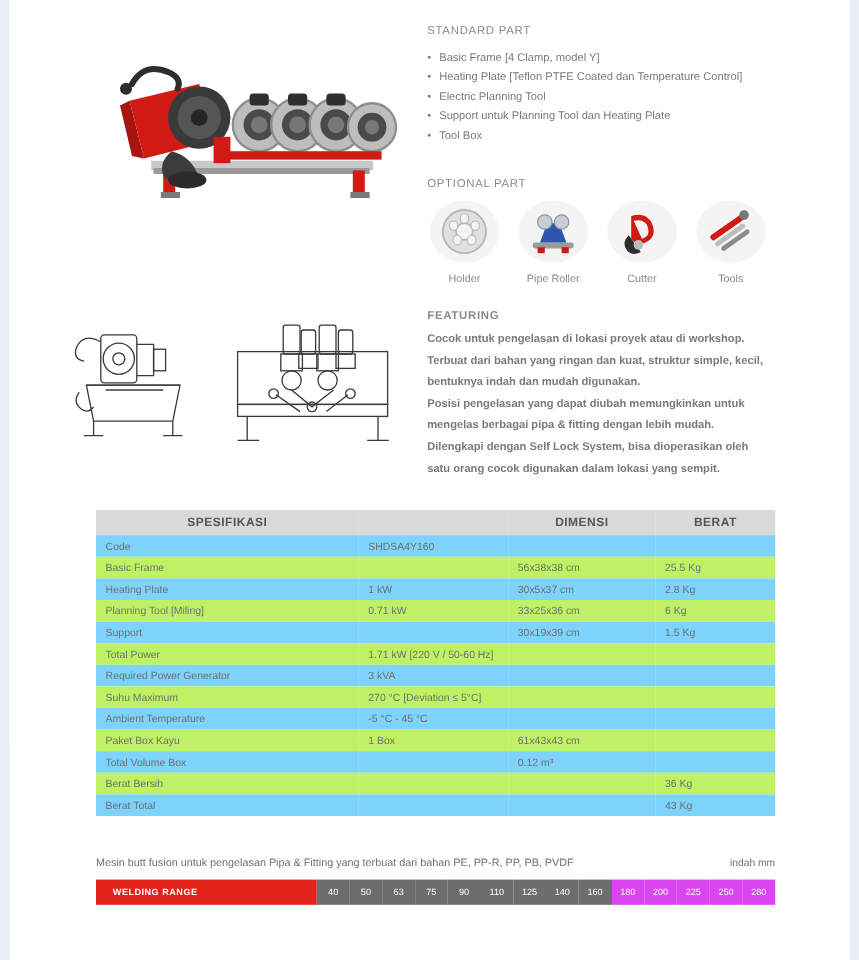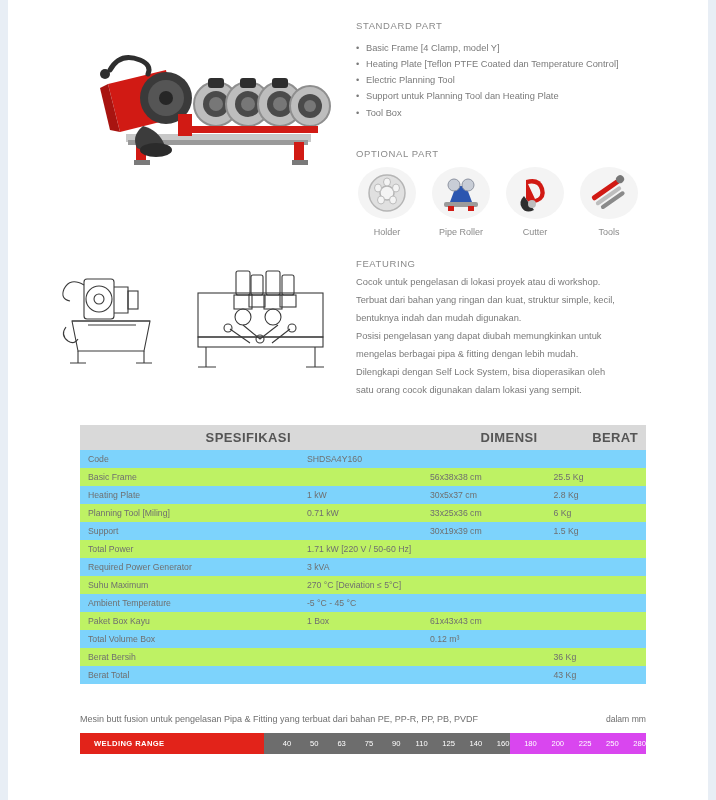--- a/index.html
+++ b/index.html
@@ -103,20 +103,21 @@
     margin-top: 8px;
     font-size: 9px;
     color: #8a8a8a;
   }
 
   .featuring-wrap {
     position: absolute;
     left: 348px;
     top: 258px;
     width: 336px;
+    font-weight: bold;
   }
   .featuring-text p {
     margin: 0 0 3px 0;
     font-size: 9.3px;
     color: #7a7a7a;
     line-height: 1.62;
   }
 
   
   .photo-main {
@@ -147,23 +148,23 @@
     left: 72px;
     top: 425px;
     width: 566px;
     border-collapse: collapse;
     font-size: 8.6px;
   }
   .spec-table th {
     background: #d9d9d9;
     color: #555;
     font-weight: bold;
-    text-align: right;
+    text-align: center;
     padding: 5px 8px;
-    font-size: 13px;
+    font-size: 10px;
     letter-spacing: 0.4px;
   }
   .spec-table td {
     padding: 4px 8px;
     color: #6f6f6f;
     font-size: 8.7px;
   }
   .spec-table tr.alt td {
     background: #bef264;
   }
@@ -200,21 +201,21 @@
     left: 72px;
     top: 733px;
     width: 566px;
     border-collapse: collapse;
     table-layout: fixed;
     padding-left: 24px;
   }
   .range-table td {
     height: 21px;
     font-size: 7.6px;
-    text-align: right;
+    text-align: center;
     color: #ffffff;
     padding: 0;
   }
   .range-label {
     background: #e2231a;
     color: #fff;
     font-weight: bold;
     font-size: 9px;
     text-align: left !important;
     padding-left: 14px !important;
@@ -518,21 +519,21 @@
           <td>Berat Total</td>
           <td></td>
           <td></td>
           <td>43 Kg</td>
         </tr>
       </tbody>
     </table>
 
     <div class="bottom-note">
       <span>Mesin butt fusion untuk pengelasan Pipa &amp; Fitting yang terbuat dari bahan PE, PP-R, PP, PB, PVDF</span>
-      <span class="unit">dalam mm</span>
+      <span class="unit">indah mm</span>
     </div>
 
     <table class="range-table">
       <tbody>
         <tr>
           <td class="range-label">WELDING RANGE</td>
           <td class="rc-dark">40</td>
           <td class="rc-dark">50</td>
           <td class="rc-dark">63</td>
           <td class="rc-dark">75</td>

